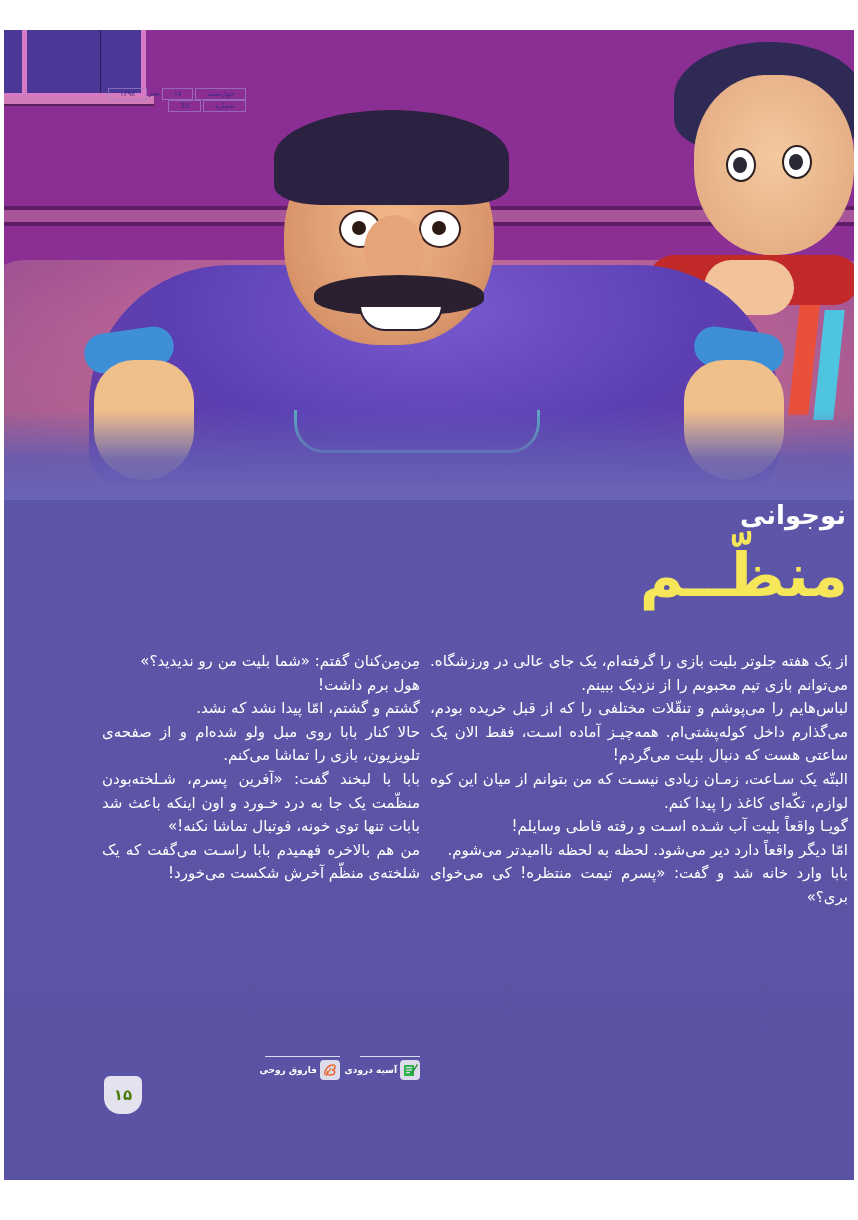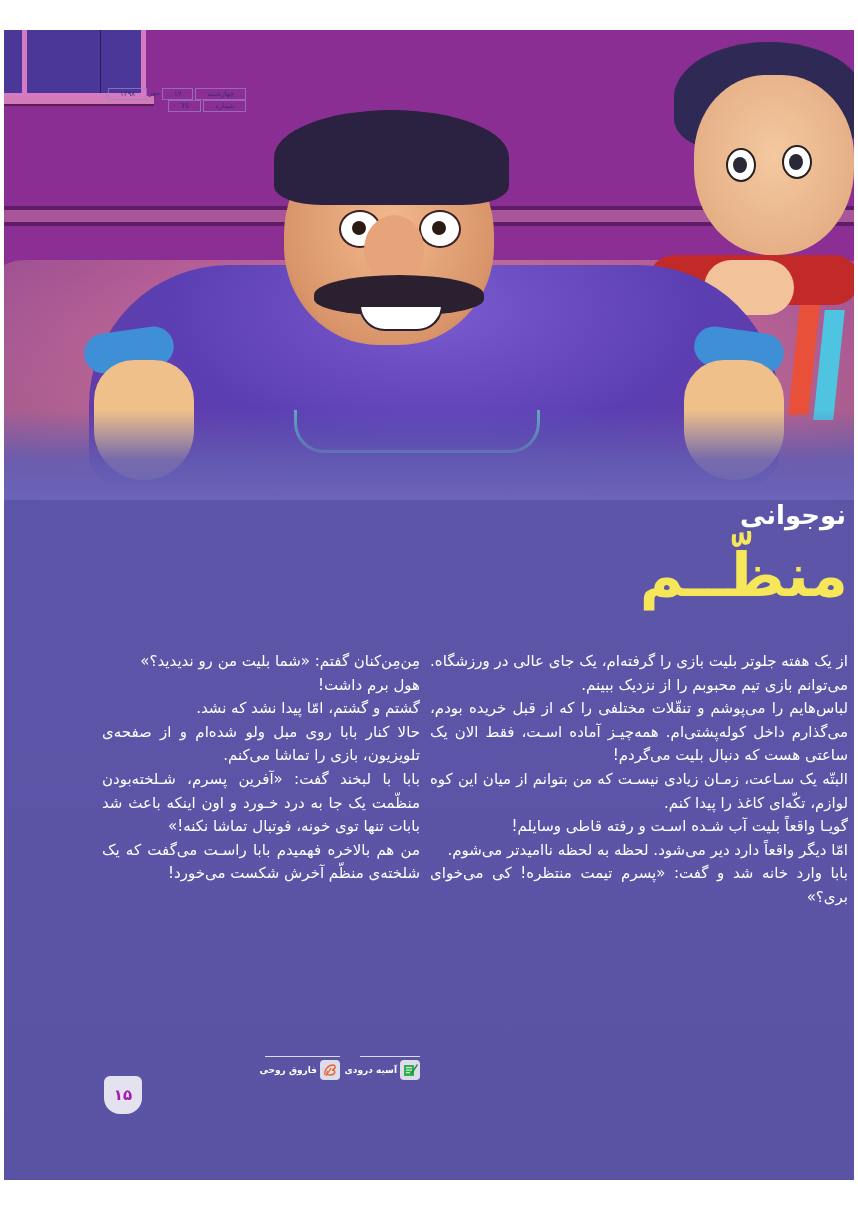--- a/index.html
+++ b/index.html
@@ -113,21 +113,21 @@
   }
   .credit .name { font-family: "DejaVu Sans", sans-serif; font-size: 9px; font-weight: bold; color: #ffffff; white-space: nowrap; }
   .credit-writer { right: 0; justify-content: center; }
   .credit-illus { right: 80px; }
 
   
   .page-num {
     position: absolute; left: 100px; top: 1046px; width: 38px; height: 38px;
     background: #e4e2ee; border-radius: 6px 6px 16px 16px;
     display: flex; align-items: center; justify-content: center;
-    font-family: "DejaVu Sans", sans-serif; font-size: 15px; font-weight: bold; color: #a21caf; letter-spacing: 2px;
+    font-family: "DejaVu Sans", sans-serif; font-size: 15px; font-weight: bold; color: #4d7c0f; letter-spacing: 2px;
   }
 </style>
 </head>
 <body>
 
 <div class="page">
 
   <div class="illus">
     <div class="window">
       <div class="pane"></div>

